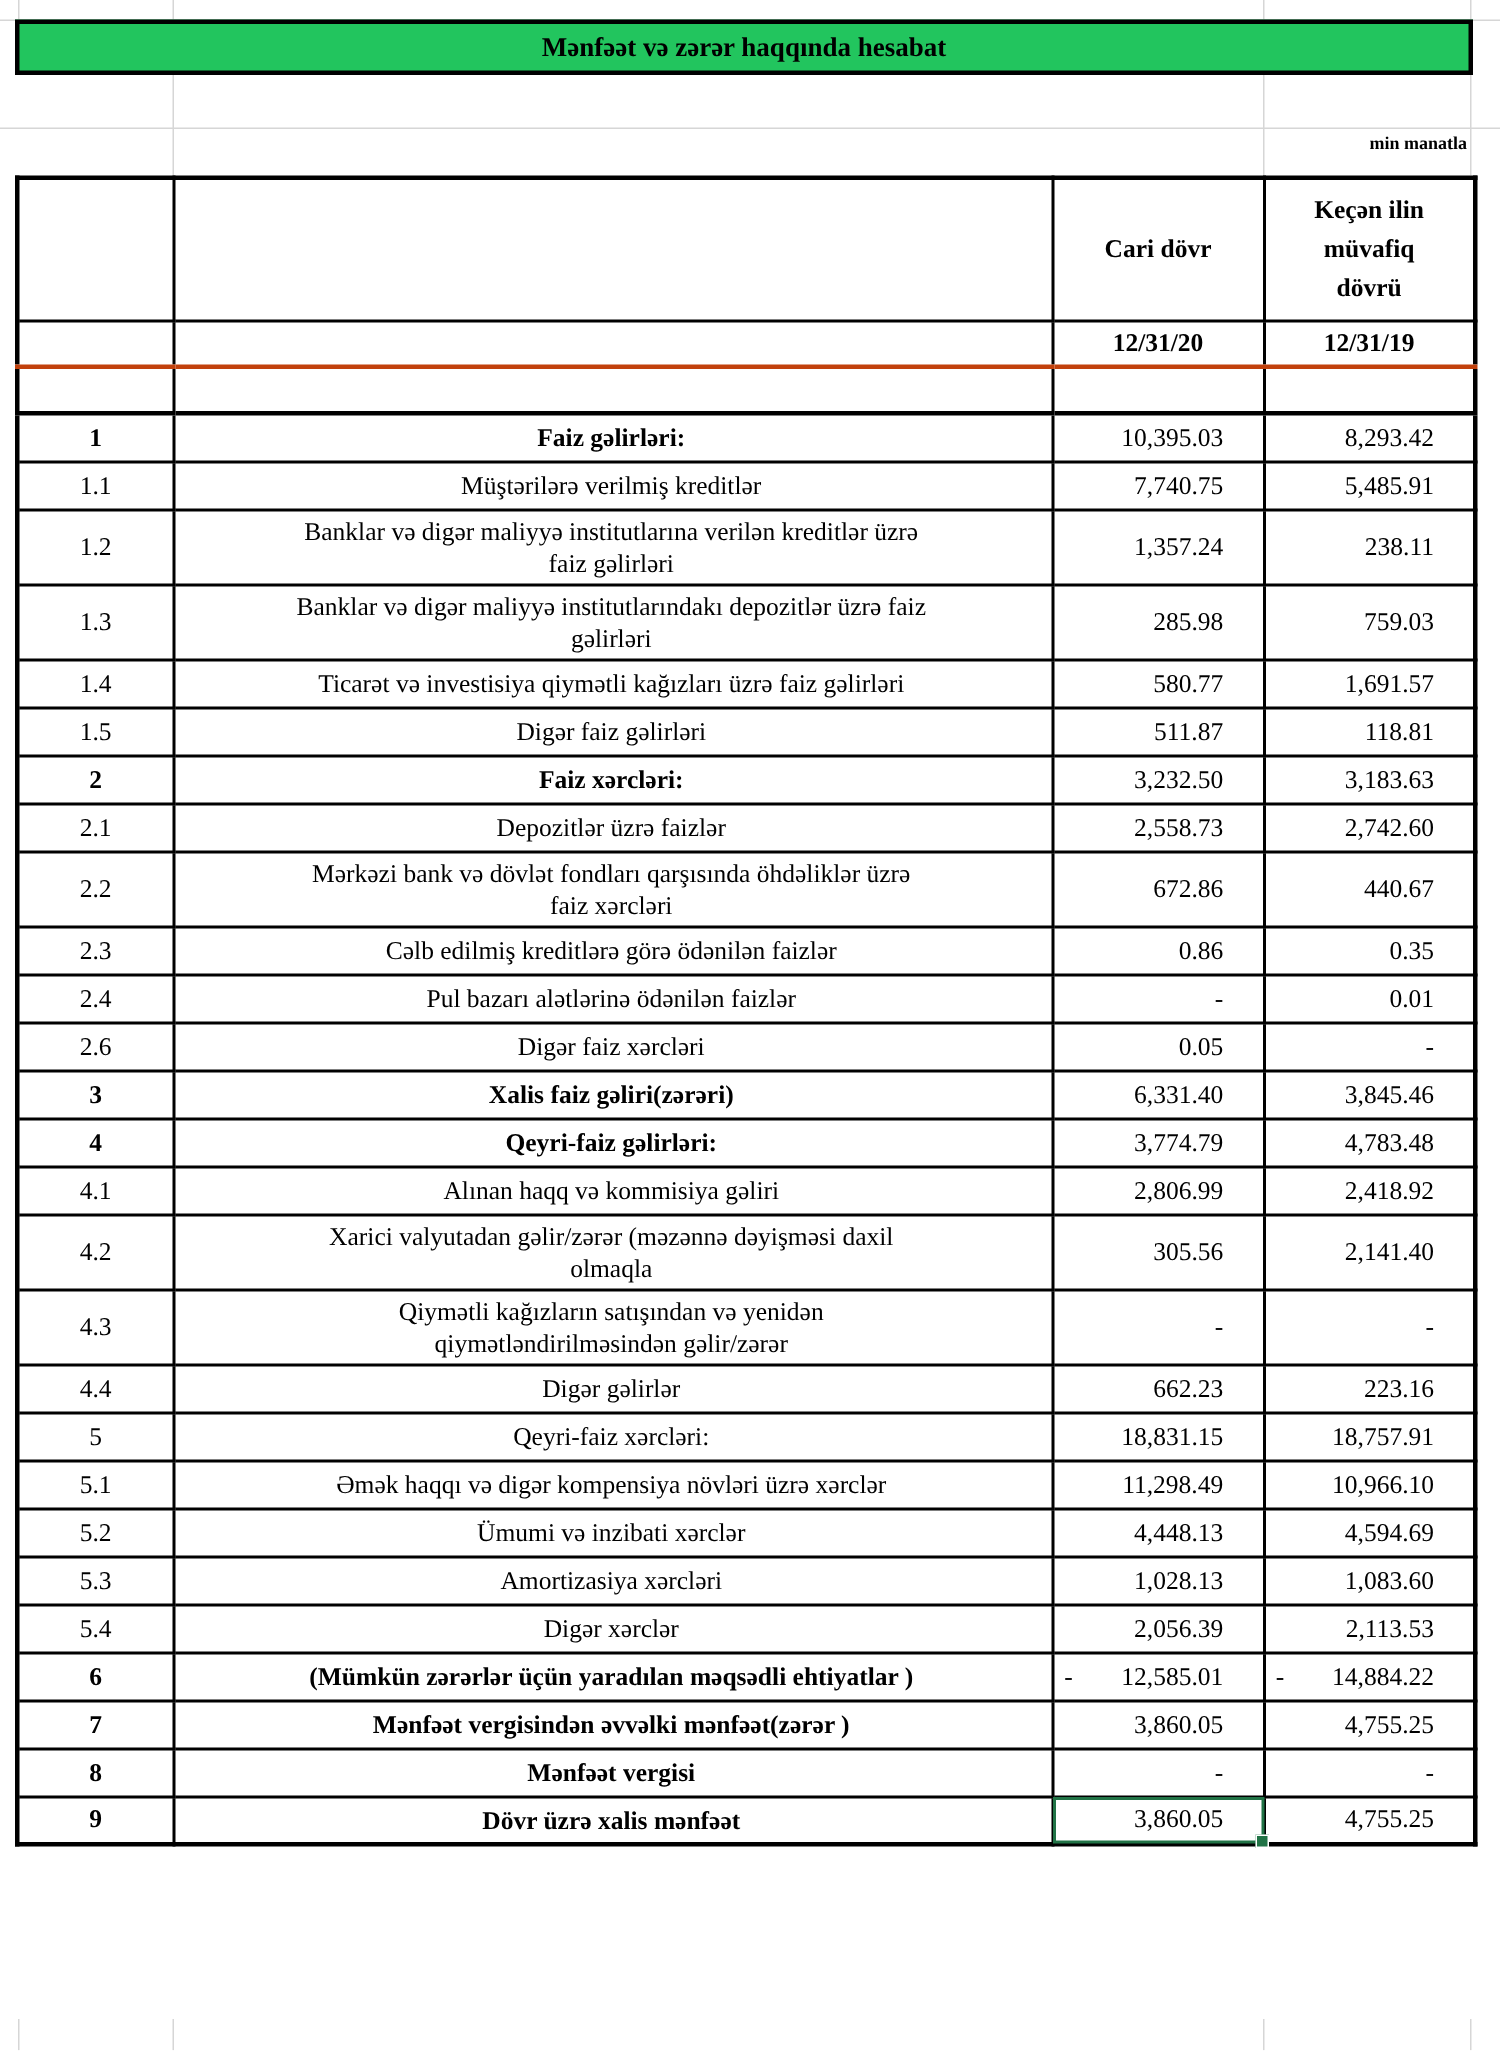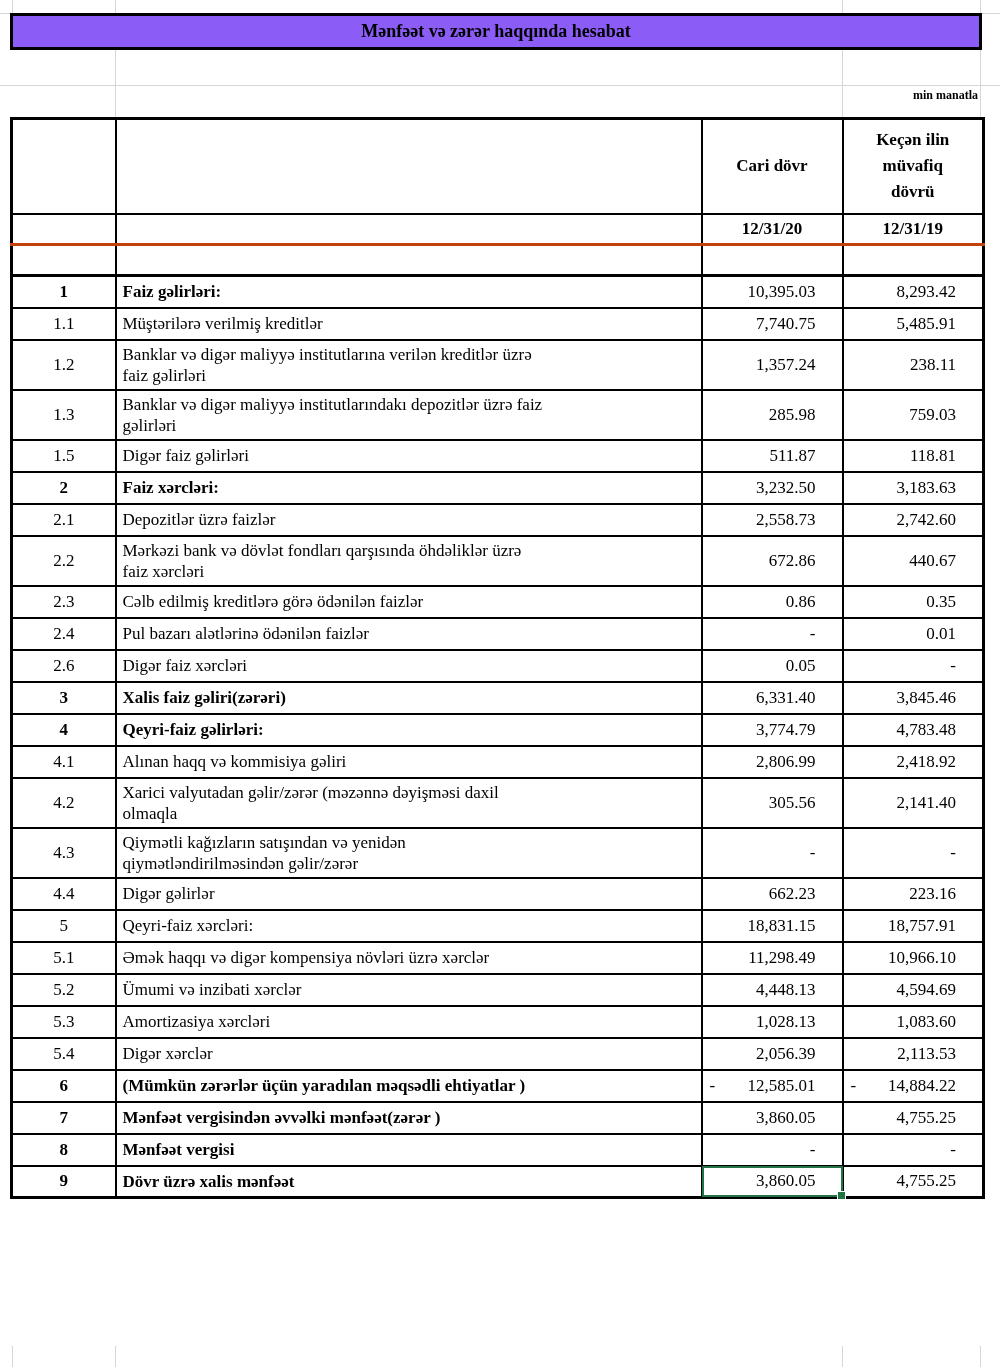--- a/index.html
+++ b/index.html
@@ -4,38 +4,38 @@
 <style>
   html,body{margin:0;padding:0;background:#fff;}
   .page{position:relative;width:1000px;height:1367px;background:#fff;overflow:hidden;
         font-family:"Liberation Serif",serif;color:#000;}
   .gl{position:absolute;background:#d6d6d6;}
   .gl-h{height:1px;}
   .gl-v{width:1px;}
 
   .title-box{position:absolute;left:10px;top:13px;width:966px;height:31px;
              border:3px solid #000;display:flex;align-items:center;justify-content:center;
-             font-weight:bold;font-size:18px;background:#8b5cf6;}
+             font-weight:bold;font-size:18px;background:#22c55e;}
   .unit-note{position:absolute;top:88px;right:22px;font-weight:bold;font-size:12px;}
 
   table.report{position:absolute;left:10px;top:117px;width:972px;
                border-collapse:collapse;table-layout:fixed;border:3px solid #000;background:#fff;}
   td{border:2px solid #000;font-size:17px;vertical-align:middle;padding:0;overflow:visible;}
 
   tr.header-row{height:95px;}
   tr.header-row td{font-weight:bold;text-align:center;line-height:26px;white-space:pre-line;}
   tr.date-row{height:31px;}
   tr.date-row td{font-weight:bold;text-align:center;border-bottom:3px solid #c2410c;}
   tr.spacer-row{height:31px;}
   tr.spacer-row td{border-bottom:3px solid #000;}
 
   tr.data-row{height:32px;}
   tr.tall-row{height:48px;}
   td.num-cell{text-align:center;}
-  td.label{text-align:left;padding:3px 8px 3px 6px;line-height:21px;white-space:pre-line;}
+  td.label{text-align:center;padding:3px 8px 3px 6px;line-height:21px;white-space:pre-line;}
   td.val{text-align:right;padding-right:26px;position:relative;}
   td.val.dash{padding-right:26px;}
   .neg-sign{position:absolute;left:7px;top:50%;transform:translateY(-50%);}
   tr.bold-row td.num-cell, tr.bold-row td.label{font-weight:bold;}
 
   .sel-overlay{position:absolute;left:-1px;top:-1px;right:-1px;bottom:-1px;
                border:2px solid #217346;pointer-events:none;z-index:2;}
   .sel-handle{position:absolute;right:-4px;bottom:-4px;width:7px;height:7px;
               background:#217346;border:1px solid #fff;z-index:3;}
 </style>
@@ -112,20 +112,26 @@
           <td class="val">238.11</td>
         </tr>
         <tr class="data-row tall-row">
           <td class="num-cell">1.3</td>
           <td class="label">Banklar və digər maliyyə institutlarındakı depozitlər üzrə faiz
 gəlirləri</td>
           <td class="val">285.98</td>
           <td class="val">759.03</td>
         </tr>
         <tr class="data-row">
+          <td class="num-cell">1.4</td>
+          <td class="label">Ticarət və investisiya qiymətli kağızları üzrə faiz gəlirləri</td>
+          <td class="val">580.77</td>
+          <td class="val">1,691.57</td>
+        </tr>
+        <tr class="data-row">
           <td class="num-cell">1.5</td>
           <td class="label">Digər faiz gəlirləri</td>
           <td class="val">511.87</td>
           <td class="val">118.81</td>
         </tr>
         <tr class="data-row bold-row">
           <td class="num-cell">2</td>
           <td class="label">Faiz xərcləri:</td>
           <td class="val">3,232.50</td>
           <td class="val">3,183.63</td>

